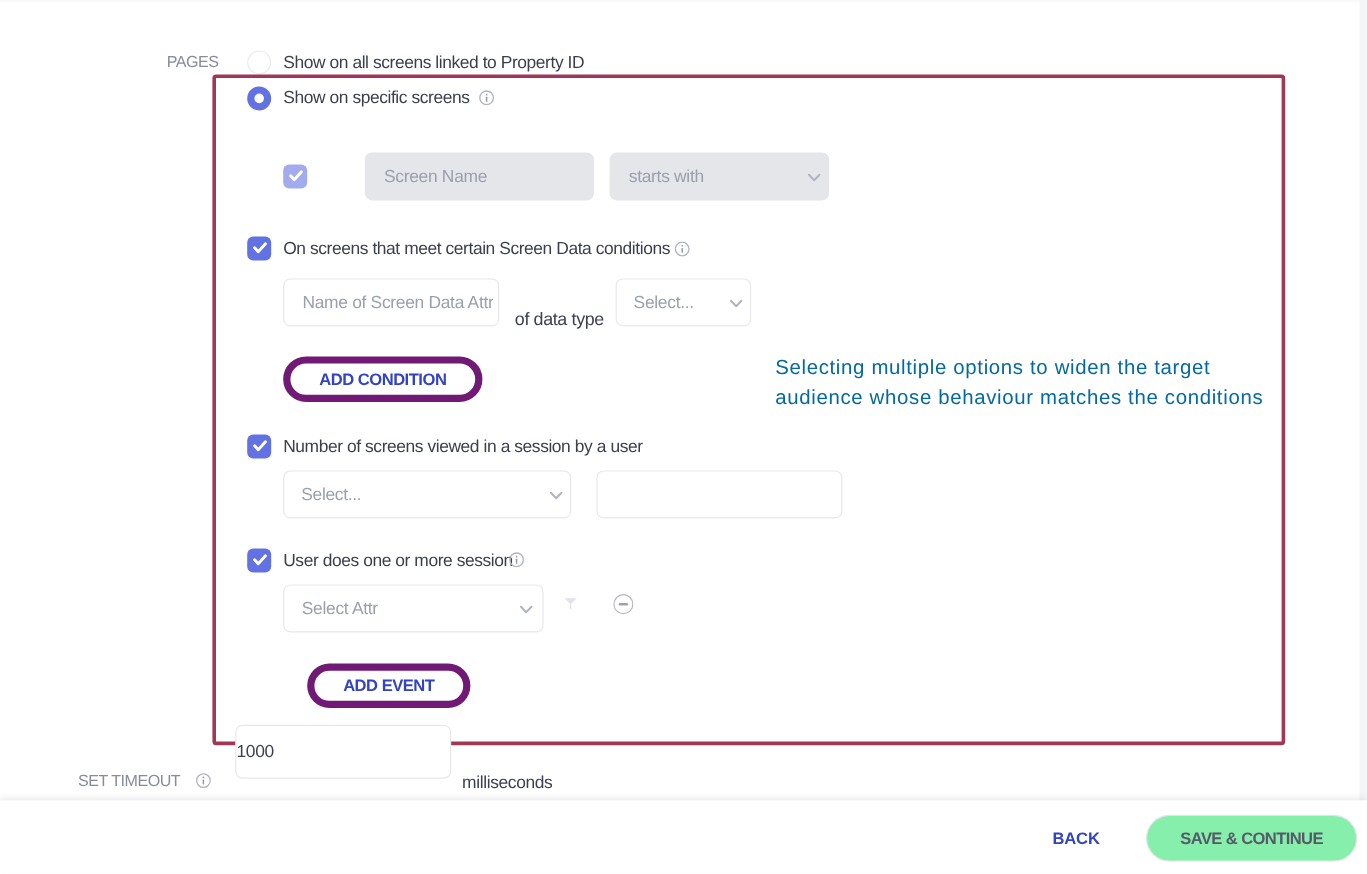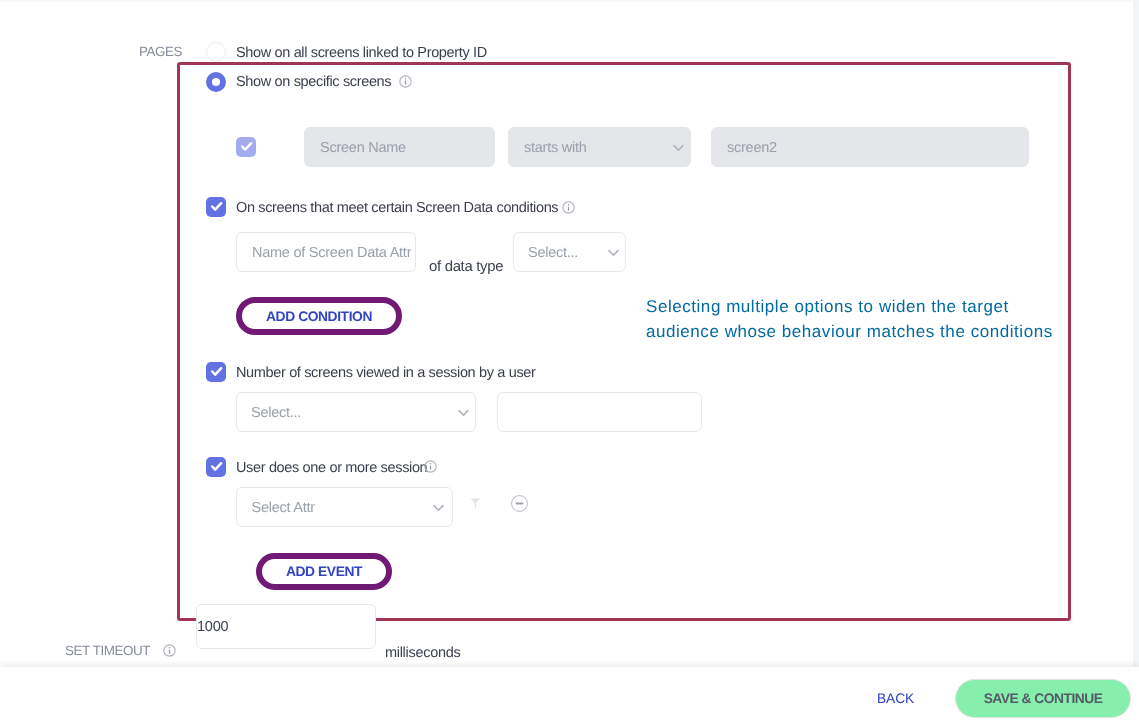--- a/index.html
+++ b/index.html
@@ -69,21 +69,21 @@
     display:flex; align-items:center; justify-content:center; background:#fff;
     cursor:pointer;
   }
   .btn-gray {
     position:absolute; border:1.5px solid #e3e4e8; border-radius:100px;
     color:#555a68; font-size:13.8px; font-weight:bold; letter-spacing:-0.5px;
     display:flex; align-items:center; justify-content:center; background:#86efac;
     cursor:pointer;
   }
   .btn-link {
-    position:absolute; color:#3243c4; font-size:13.8px; font-weight:normal;
+    position:absolute; color:#3243c4; font-size:13.8px; font-weight:bold;
     letter-spacing:-0.1px; cursor:pointer; white-space:nowrap;text-align:center;
   }
 
   .annot {
     position:absolute; color:#0369a1; font-size:17px; line-height:25px; letter-spacing:0.55px; white-space:nowrap;
   }
 
   .footer {
     position:absolute; left:0; top:667px; width:1139px; height:61px;
     background:#fff;
@@ -131,23 +131,20 @@
       <span class="ph">Screen Name</span>
     </div>
     <div class="inp inp-filled" style="left:508px; top:127px; width:183px; height:40px; padding-left:15px;">
       <span class="ph">starts with</span>
       <span class="chev" style="right:6px; top:16px;">
         <svg width="11" height="8" viewBox="0 0 11 8">
             <path d="M1.1 1.6 L5.5 6.2 L9.9 1.6" fill="none" stroke="#b1b5bf" stroke-width="1.65" stroke-linecap="round" stroke-linejoin="round"></path>
           </svg>
       </span>
     </div>
-    <div class="inp inp-filled" style="left:711px; top:127px; width:318px; height:40px; padding-left:15px;">
-      <span class="ph">screen2</span>
-    </div>
 
     <div class="cbx" style="left:206px; top:197px; background:#6372e2;">
       <svg width="20" height="20" viewBox="0 0 20 20">
         <path d="M6.2 9.5 L9.2 12.7 L15.2 6.2" fill="none" stroke="#ffffff" stroke-width="2.45" stroke-linecap="round" stroke-linejoin="round"></path>
       </svg>
     </div>
     <div class="opt-label" style="left:236px; top:200px;">On screens that meet certain Screen Data conditions</div>
     <span style="position:absolute; left:562px; top:201px;">
       <svg width="13" height="13" viewBox="0 0 14 14">
         <circle cx="7" cy="7" r="6.1" fill="none" stroke="#b2b5c0" stroke-width="1.2"></circle>

